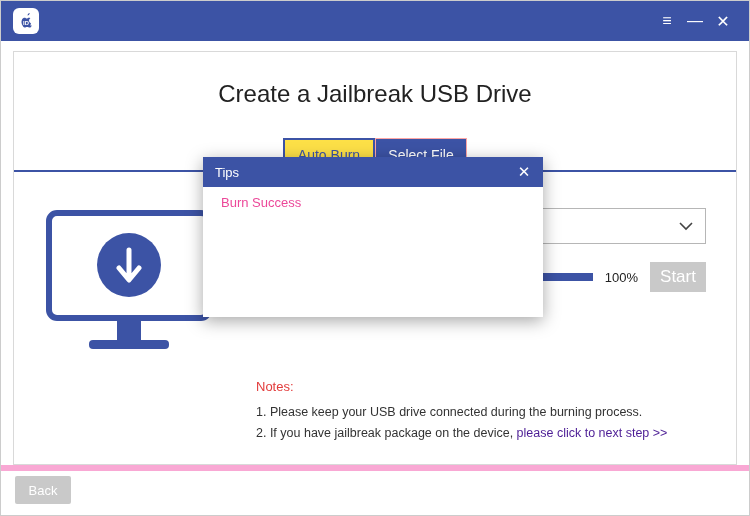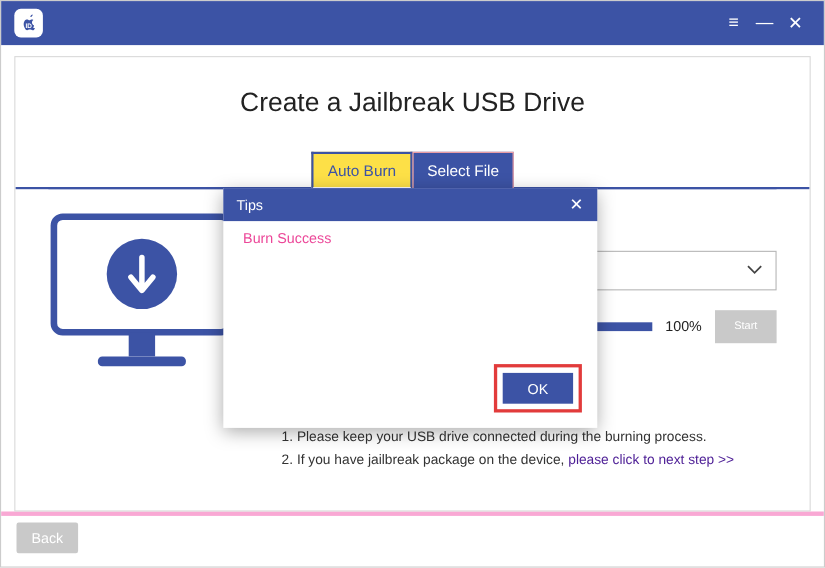--- a/index.html
+++ b/index.html
@@ -85,23 +85,24 @@
     color: #3c53a5;
     justify-content: center;
   }
   .tab.inactive {
     background: #3c53a5;
     color: #fff;
     border: 1px solid #fca5a5;
   }
   .main-area {
     display: flex;
-    align-items: center;
+    align-items: flex-start;
     padding: 20px 30px 10px 30px;
     gap: 30px;
+    margin-top: 16px;
   }
   .monitor {
     width: 170px;
     flex-shrink: 0;
   }
   .monitor svg { width: 100%; height: auto; }
   .right-col {
     flex: 1;
     display: flex; flex-direction: column; gap: 18px;
   }
@@ -117,46 +118,46 @@
     display: flex; align-items: center; gap: 12px;
   }
   .progress-track {
     flex: 1; height: 8px; background: #3c53a5; border-radius: 0;
   }
   .progress-pct { font-size: 13px; color: #222; }
   .start-btn {
     width: 56px; height: 30px;
     background: #c9c9c9; color: #fff;
     display: flex; align-items: center; justify-content: center;
-    font-size: 10px;
+    font-size: 17px;
   }
   .notes {
     padding: 4px 0 0 242px;
     font-size: 12.5px;
     line-height: 1.7;
   }
   .notes-title { color: #e23b3b; margin-bottom: 4px; font-size: 13px;}
   .notes-line { color: #333; }
   .notes-link { color: #4c1d95; }
   .footer {
     height: 44px;
-    border-top: 4px solid #f9a8d4;
+    border-top: 6px solid #f9a8d4;
     display: flex; align-items: center;
     padding: 0 14px;
   }
   .back-btn {
     width: 56px; height: 28px;
     background: #c9c9c9; color: #fff;
     display: flex; align-items: center; justify-content: center;
     font-size: 13px; border-radius: 2px;
   }
   
   .modal {
     position: absolute;
-    left: 202px; top: 130px;
+    left: 202px; top: 116px;
     width: 340px;
     background: #fff;
     box-shadow: 0 4px 16px rgba(0,0,0,0.35);
     z-index: 50;
   }
   .modal-head {
     height: 30px;
     background: #3c53a5;
     color: #fff;
     display: flex; align-items: center;
@@ -251,27 +252,20 @@
     </div>
   </div>
 
   <div class="modal">
     <div class="modal-head">
       <span>Tips</span>
       <span class="sp"></span>
       <span class="modal-close">✕</span>
     </div>
     <div class="modal-body">Burn Success</div>
-    <div class="modal-foot">
-      <div class="ok-wrap">
-        <div class="ok-btn">
-          <span>OK</span>
-        </div>
-      </div>
-    </div>
   </div>
 </div>
 
 <div class="footer">
   <div class="back-btn">
     <span>Back</span>
   </div>
 </div>
 
 </body></html>

